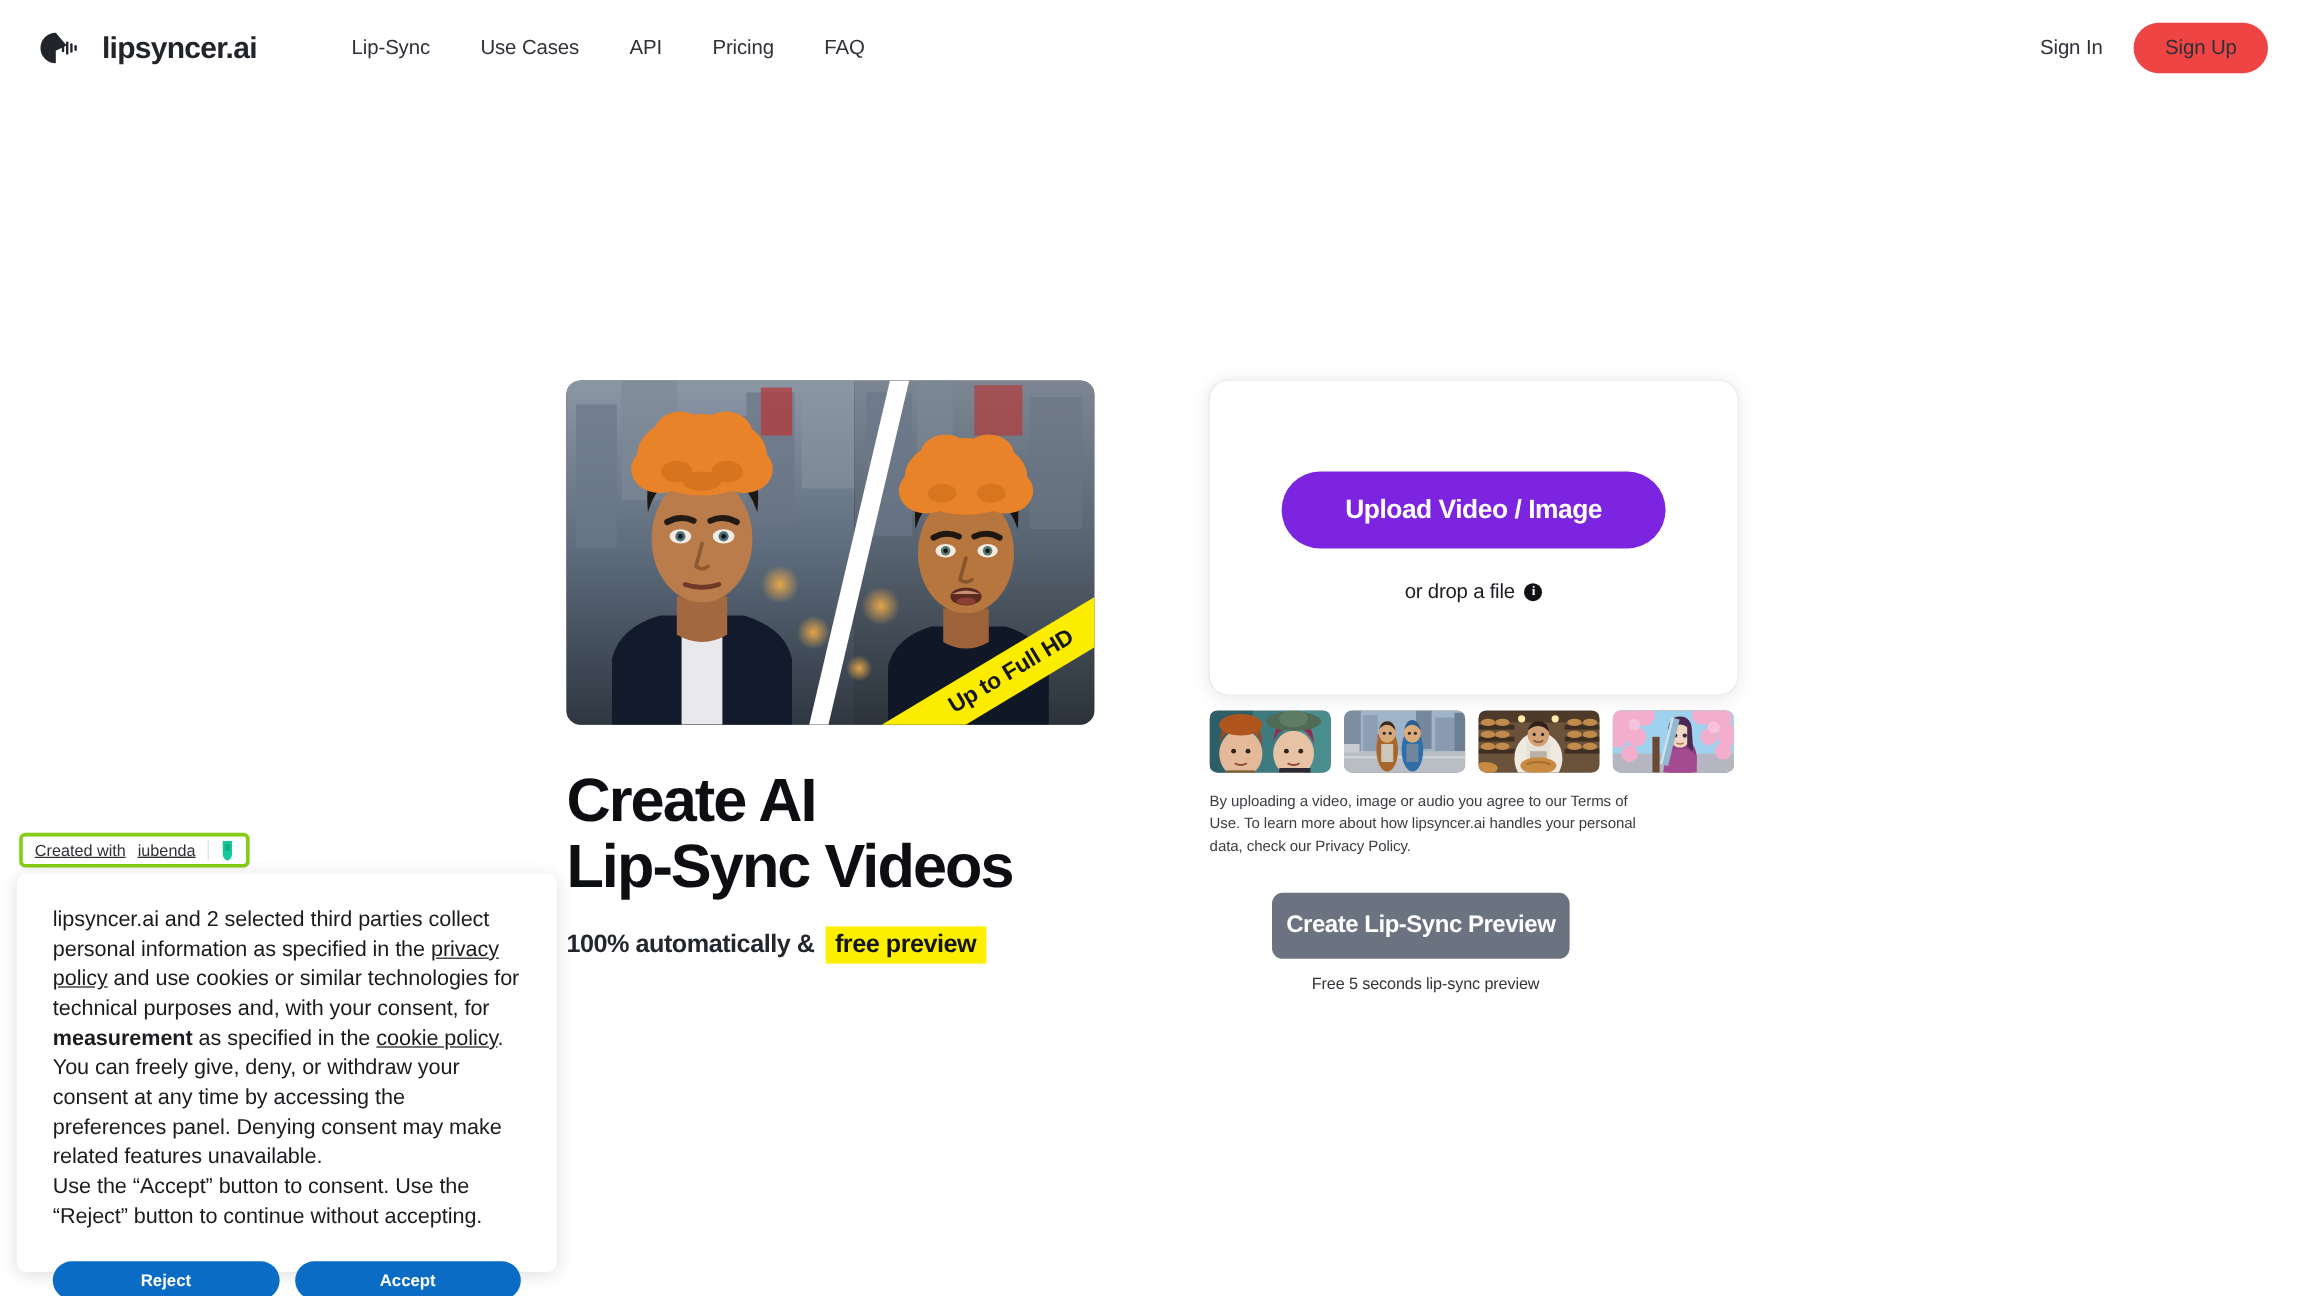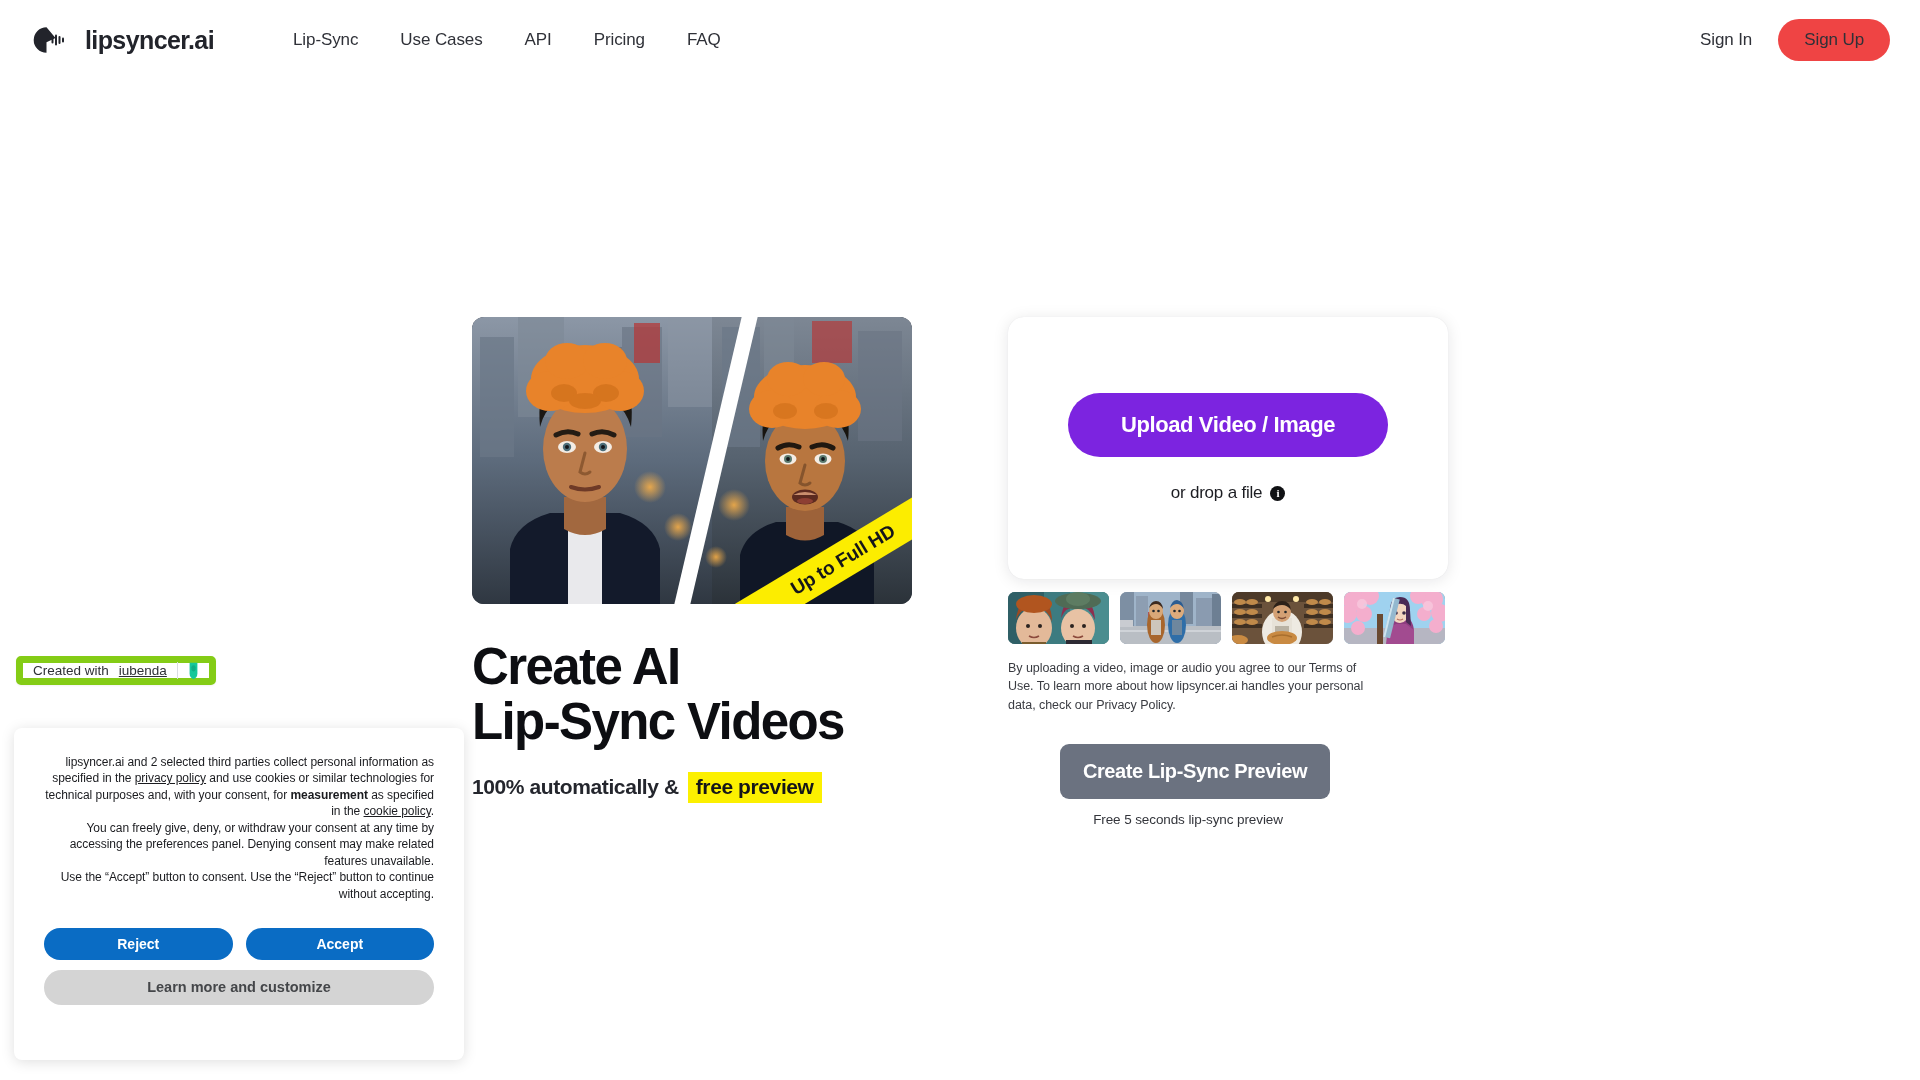--- a/index.html
+++ b/index.html
@@ -133,59 +133,59 @@
     width: 101px; height: 52px; border-radius: 7px;
     overflow: hidden; cursor: pointer; background: #888;
   }
   .thumb svg { display: block; width: 101px; height: 52px; }
   .disclaimer {
     margin-top: 15px; width: 360px;
     font-size: 12.5px; line-height: 1.47; color: #3a3c42;
     letter-spacing: -0.05px;
   }
   .preview-btn {
-    margin-top: 30px; width: 270px; height: 55px;
+    margin-top: 30px; width: 248px; height: 55px;
     margin-left: 52px;
     background: #6b7280; color: #ffffff;
     border: none; border-radius: 9px;
     font-size: 20px; font-weight: 700; letter-spacing: -0.4px;
     cursor: pointer; font-family: inherit;
   }
   .preview-note {
     margin-top: 13px; width: 360px; text-align: center;
     font-size: 13.5px; color: #33353b; letter-spacing: -0.1px;
   }
 
   
   .iubenda-badge {
-    position: absolute; left: 16px; top: 656px;
-    background: #ffffff; border: 7px solid #84cc16;
+    position: absolute; left: 16px; top: 694px;
+    background: #ffffff; border: 3px solid #84cc16;
     border-radius: 5px; height: 29px;
     display: flex; align-items: center;
     padding: 0 10px; gap: 10px;
     font-size: 13.5px; color: #2e3035;
     box-shadow: 0 1px 2px rgba(0,0,0,0.05);
     z-index: 40;
+    text-decoration: underline;
   }
   .iub-link { text-decoration: underline; cursor: pointer; color: #2e3035; }
   .iub-sep { width: 1px; height: 17px; background: #dadde1; }
   .iub-icon { width: 11px; height: 18px; display: block; }
 
   .cookie-panel {
     position: absolute; left: 14px; top: 728px;
     width: 450px; height: 332px;
     background: #ffffff; border-radius: 8px;
     box-shadow: 0 2px 14px rgba(0,0,0,0.13);
     padding: 26px 30px 22px 30px;
     z-index: 40;
   }
   .cookie-text {
-    font-size: 12px; line-height: 1.37; color: #1a1b1f;
+    font-size: 18px; line-height: 1.37; color: #1a1b1f;
     letter-spacing: -0.05px;
-    text-align: right;
   }
   .cookie-text p { margin-bottom: 0; }
   .cookie-link { text-decoration: underline; color: #1a1b1f; cursor: pointer; }
   .cookie-bold { font-weight: 700; }
   .cookie-btn-row {
     display: flex; gap: 13px; margin-top: 26px;
   }
   .cookie-btn {
     flex: 1; height: 32px; border: none; border-radius: 999px;
     background: #0a6cc4; color: #ffffff;

